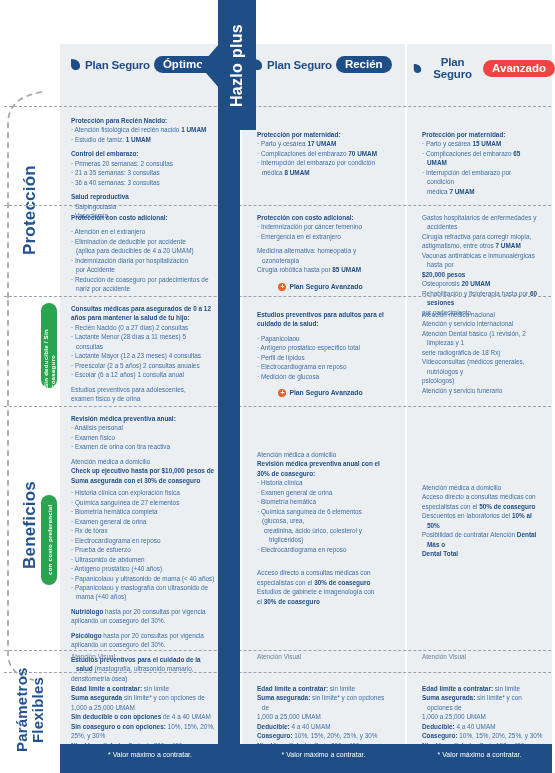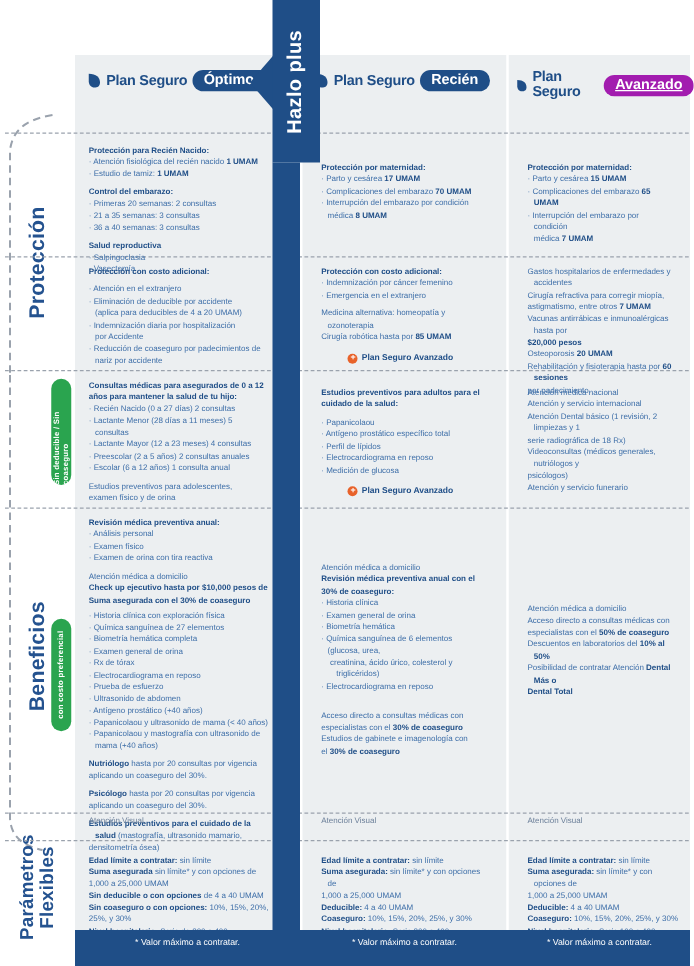--- a/index.html
+++ b/index.html
@@ -43,29 +43,29 @@
   }
   .curve{position:absolute;left:0;top:0;width:555px;height:773px;pointer-events:none;}
 
   
   .col{position:absolute;top:0;background:#eceff1;}
   .col1{left:60px;width:180px;top:44px;height:700px;}
   .col2{left:242px;width:163px;top:44px;height:700px;}
   .col3{left:407px;width:145px;top:44px;height:700px;}
   .brand{
     display:flex;align-items:center;gap:4px;
-    position:absolute;left:10px;top:19px;
+    position:absolute;left:10px;top:19px;text-align:center;
   }
   .brand-text{font-size:11.5px;font-weight:bold;color:#1f4e87;letter-spacing:-.2px;}
   .chip{
     border-radius:11px;padding:2px 9px 3px 9px;font-size:11.5px;font-weight:bold;color:#fff;
     position:relative;white-space:nowrap;
   }
   .chip-blue{background:#1f4e87;}
-  .chip-orange{background:#a21caf;text-decoration:underline;}
+  .chip-orange{background:#ef4444;}
   .tm{font-size:5px;vertical-align:super;color:#7b8794;margin-left:1px;}
 
   
   .hazlo{
     position:absolute;left:218px;top:0;width:38px;height:130px;background:#1f4e87;z-index:6;
   }
   .hazlo-txt{
     position:absolute;left:0;top:10px;width:38px;height:110px;
     writing-mode:vertical-rl;transform:rotate(180deg);
     display:flex;align-items:center;justify-content:center;

